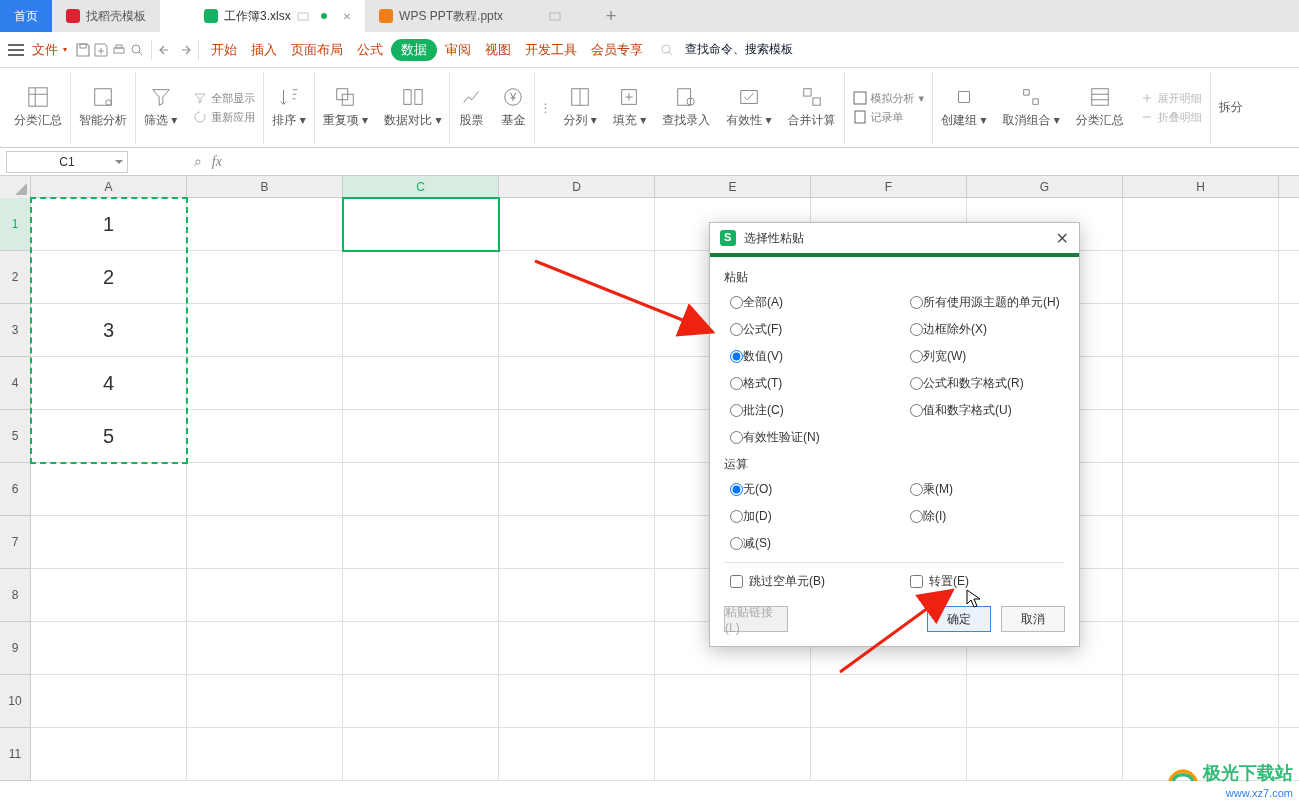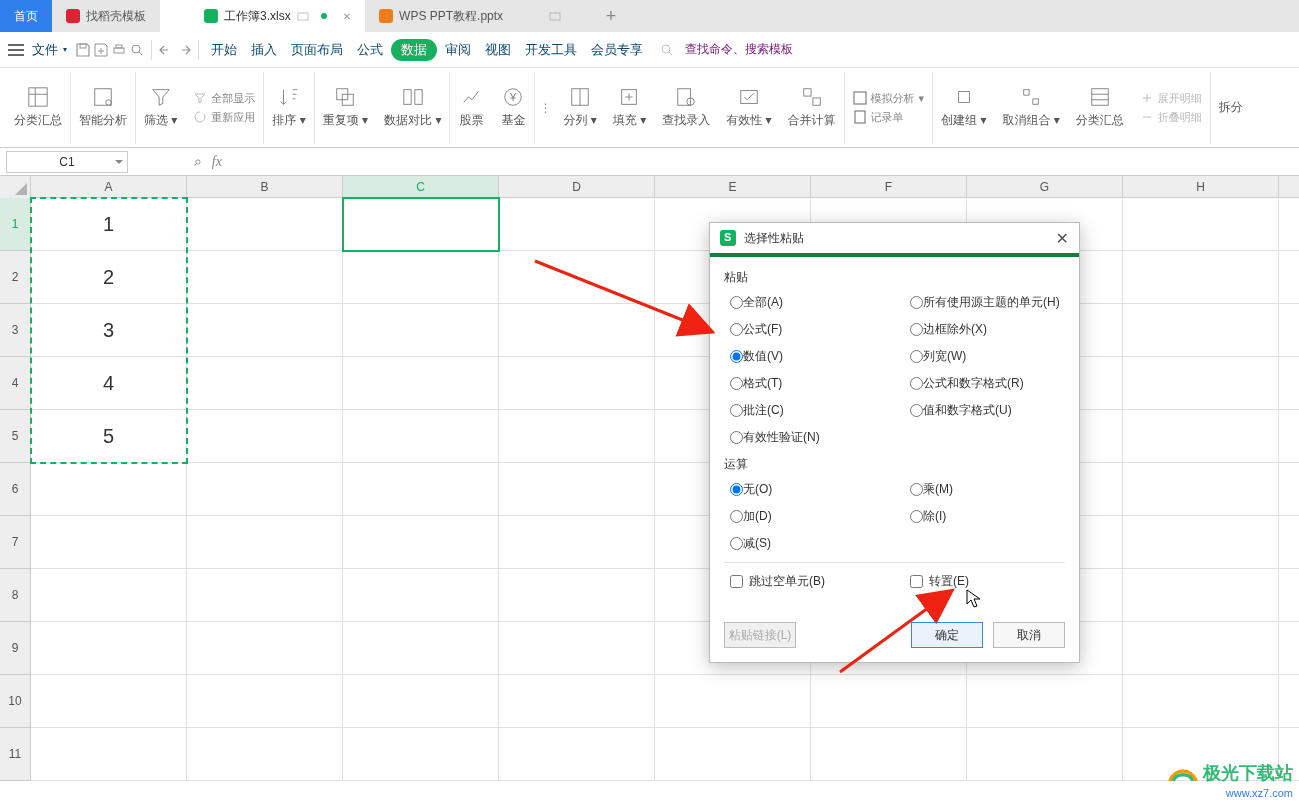--- a/index.html
+++ b/index.html
@@ -9,27 +9,27 @@
 .tab { display: flex; align-items: center; padding: 0 14px; gap: 6px; font-size: 12px; position: relative; }
 .tab.home { background: #2f80ed; color: #fff; font-weight: 500; }
 .tab.doc { background: transparent; color: #555; }
 .tab.active { background: #fff; color: #333; padding-left: 44px; }
 .tab .xicon { font-size: 10px; color: #999; margin-left: 10px; }
 .tab .winicon { width: 14px; height: 14px; border-radius: 3px; display: inline-block; }
 .tab .dicon { width: 12px; height: 12px; opacity: .5; }
 .newtab { width: 40px; display: flex; align-items: center; justify-content: center; color: #888; font-size: 18px; }
 
 .menubar { height: 36px; border-bottom: 1px solid #ddd; display: flex; align-items: center; padding: 0 8px; gap: 2px; }
-.menubtn { padding: 4px 6px; font-size: 13px; color: #0c4a6e; display: flex; align-items: center; gap: 3px; }
+.menubtn { padding: 4px 6px; font-size: 13px; color: #c2410c; display: flex; align-items: center; gap: 3px; }
 .menubtn.pill { background: #14b161; color: #fff; border-radius: 12px; padding: 2px 10px; }
 .hamb { width: 16px; height: 12px; display: inline-block; }
 .hamb::before { content:""; display:block; width:100%; height:2px; background:#666; box-shadow: 0 5px 0 #666, 0 10px 0 #666; }
 .tbicon { width: 16px; height: 16px; opacity: .7; }
 .sep { width: 1px; height: 20px; background: #ddd; margin: 0 4px; }
-.search { color: #701a75; font-size: 12px; margin-left: 8px; }
+.search { color: #0f172a; font-size: 12px; margin-left: 8px; }
 
 .ribbon { height: 80px; border-bottom: 1px solid #ccc; display: flex; align-items: center; padding: 4px 6px; gap: 0; overflow: hidden; }
 .rgrp { height: 72px; display: flex; flex-direction: column; align-items: center; justify-content: center; padding: 0 8px; border-right: 1px solid #e4e4e4; gap: 4px; font-size: 12px; color: #555; white-space: nowrap; }
 .rgrp.nobr { border-right: none; }
 .rgrp .ricon { width: 26px; height: 22px; opacity: .75; }
 .rgrp.small { flex-direction: column; align-items: flex-start; gap: 4px; font-size: 11px; padding: 0 8px; }
 .rgrp.small .line { display: flex; align-items: center; gap: 4px; color: #888; }
 .rgrp.small .line svg { width: 14px; height: 14px; }
 
 .cellbar { height: 28px; border-bottom: 1px solid #ccc; display: flex; align-items: center; }
@@ -58,24 +58,24 @@
 .dlg-title { height: 34px; display: flex; align-items: center; padding: 0 10px; gap: 8px; border-bottom: 4px solid #15803d; }
 .dlg-title .sicon { width: 16px; height: 16px; background: #14b161; border-radius: 3px; position: relative; }
 .dlg-title .sicon::after { content:"S"; color:#fff; font-size:11px; font-weight:bold; position:absolute; left:4px; top:1px; }
 .dlg-title .close { margin-left: auto; font-size: 16px; color: #555; cursor: pointer; }
 .dlg-body { padding: 8px 14px 14px; }
 .sectlabel { margin: 4px 0 8px 0; color: #333; }
 .radios { display: grid; grid-template-columns: 180px 180px; row-gap: 10px; margin-left: 6px; margin-bottom: 10px; }
 .radio { display: flex; align-items: center; gap: 0; }
 .radio input { width: 13px; height: 13px; }
 .hr { height: 1px; background: #e3e3e3; margin: 6px 0 10px; }
-.chks { display: grid; grid-template-columns: 180px 180px; margin-left: 6px; margin-bottom: 24px; }
+.chks { display: grid; grid-template-columns: 180px 180px; margin-left: 6px; margin-bottom: 8px; }
 .chk { display: flex; align-items: center; gap: 6px; }
 .dlg-foot { display: flex; gap: 10px; justify-content: flex-start; padding-top: 8px; }
-.btn { width: 72px; height: 26px; border: 1px solid #bbb; background: #f7f7f7; display: flex; align-items: center; justify-content: center; cursor: pointer; }
+.btn { width: 64px; height: 26px; border: 1px solid #bbb; background: #f7f7f7; display: flex; align-items: center; justify-content: center; cursor: pointer; }
 .btn.primary { border-color: #3b88d8; background: #eaf3fc; }
 .btn.disabled { color: #aaa; background: #f0f0f0; }
 .spacer { flex: 1; }
 
 .arrow1 { position: absolute; top: 256px; left: 530px; pointer-events:none; }
 .arrow2 { position: absolute; top: 582px; left: 830px; pointer-events:none; }
 .cursor { position: absolute; top: 589px; left: 966px; pointer-events:none; }
 
 .watermark { position: absolute; right: 6px; bottom: 2px; text-align: right; font-size: 12px; }
 .watermark .brand { font-size: 18px; color: #3b7; font-weight: bold; }

